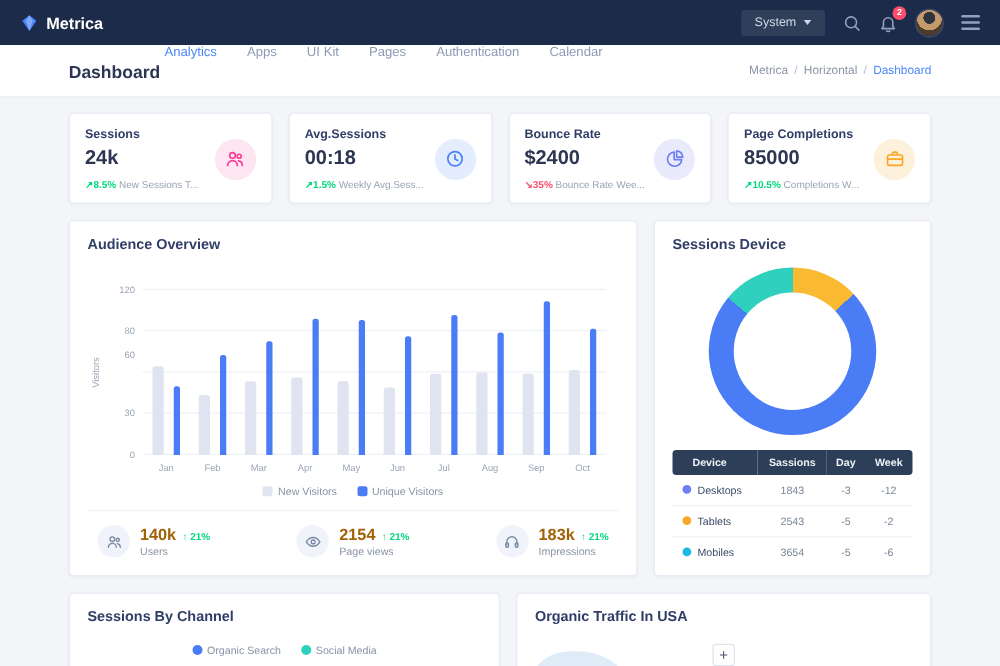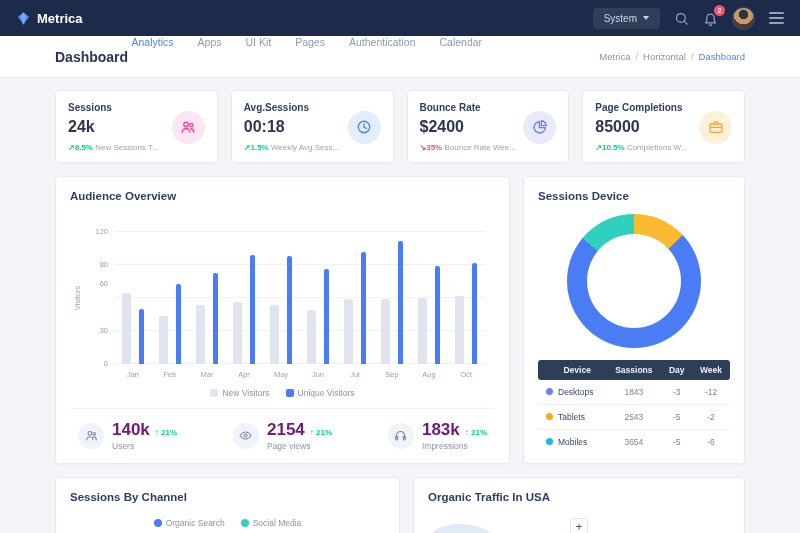--- a/index.html
+++ b/index.html
@@ -70,31 +70,31 @@
   .legend-marker { width:8px; height:8px; border-radius:2px; display:inline-block; }
 
   
   .audience-stats { border-top:1px solid #eef1f6; display:flex; justify-content:space-between; padding:11px 8px 12px; }
   .a-stat { display:flex; align-items:center; gap:8px; }
   .a-icon { width:26px; height:26px; border-radius:50%; background:#f0f3f9; color:#7a8aa5;
     display:flex; align-items:center; justify-content:center; flex:none; }
   .a-icon svg { width:13px; height:13px; }
   .a-txt { display:flex; flex-direction:column; }
   .a-val-row { display:flex; align-items:baseline; gap:5px; }
-  .a-val { font-size:17px; font-weight:bold; color:#701a75; }
+  .a-val { font-size:13px; font-weight:bold; color:#a16207; }
   .a-pct { font-size:8px; font-weight:bold; }
   .a-lab { font-size:8.5px; color:#8a93a6; margin-top:1px; }
 
   
   .donut-wrap { display:flex; justify-content:center; margin:12px 0 12px; }
   .donut { width:134px; height:134px; border-radius:50%; position:relative; }
   .donut-hole { position:absolute; inset:20px; background:#fff; border-radius:50%; }
   .device-table { width:100%; border-collapse:collapse; font-size:8.5px; }
   .device-table th { background:#2d3e58; color:#eef2f8; font-weight:bold; padding:5px 6px; text-align:center; }
-  .device-table th:first-child { text-align:center; border-radius:3px 0 0 3px; padding-left:16px; }
+  .device-table th:first-child { text-align:left; border-radius:3px 0 0 3px; padding-left:16px; }
   .device-table th:last-child { border-radius:0 3px 3px 0; }
   .device-table td { padding:7px 6px; color:#7a8698; text-align:center; border-bottom:1px solid #eef1f6; }
   .device-table tr:last-child td { border-bottom:none; }
   .device-table td.dev { text-align:left; color:#3b4a66; padding-left:8px; }
   .dot { width:7px; height:7px; border-radius:50%; display:inline-block; margin-right:5px; vertical-align:0; }
 
   
   .bottom-row { display:flex; gap:13px; }
   .channel-card { width:345px; padding:13px 14px; height:130px; }
   .map-card { flex:1; padding:13px 14px; height:130px; position:relative; overflow:hidden; }
@@ -282,28 +282,28 @@
                 <div class="bar b0" style="height:53.9px;background:#dfe4f0"></div>
                 <div class="bar b1" style="height:94.6px;background:#4a7cf6"></div>
                 <span class="xlab">Jun</span>
               </div>
               <div class="group">
                 <div class="bar b0" style="height:64.89999999999999px;background:#dfe4f0"></div>
                 <div class="bar b1" style="height:112.2px;background:#4a7cf6"></div>
                 <span class="xlab">Jul</span>
               </div>
               <div class="group">
+                <div class="bar b0" style="height:66px;background:#dfe4f0"></div>
+                <div class="bar b1" style="height:97.9px;background:#4a7cf6"></div>
+                <span class="xlab">Aug</span>
+              </div>
+              <div class="group">
                 <div class="bar b0" style="height:64.89999999999999px;background:#dfe4f0"></div>
                 <div class="bar b1" style="height:123.2px;background:#4a7cf6"></div>
                 <span class="xlab">Sep</span>
-              </div>
-              <div class="group">
-                <div class="bar b0" style="height:66px;background:#dfe4f0"></div>
-                <div class="bar b1" style="height:97.9px;background:#4a7cf6"></div>
-                <span class="xlab">Aug</span>
               </div>
               <div class="group">
                 <div class="bar b0" style="height:68.2px;background:#dfe4f0"></div>
                 <div class="bar b1" style="height:101.2px;background:#4a7cf6"></div>
                 <span class="xlab">Oct</span>
               </div>
             </div>
           </div>
         <div class="chart-legend" id="chart-legend">
             <span class="legend-item"><span class="legend-marker" style="background:#dfe4f0"></span>New Visitors</span>

